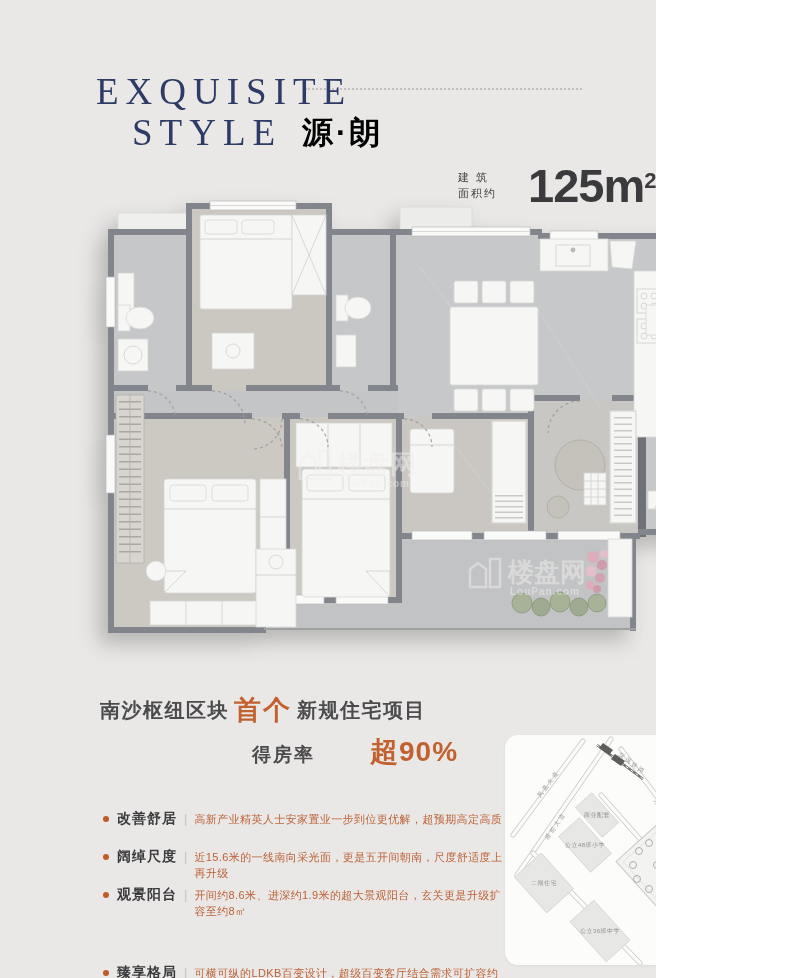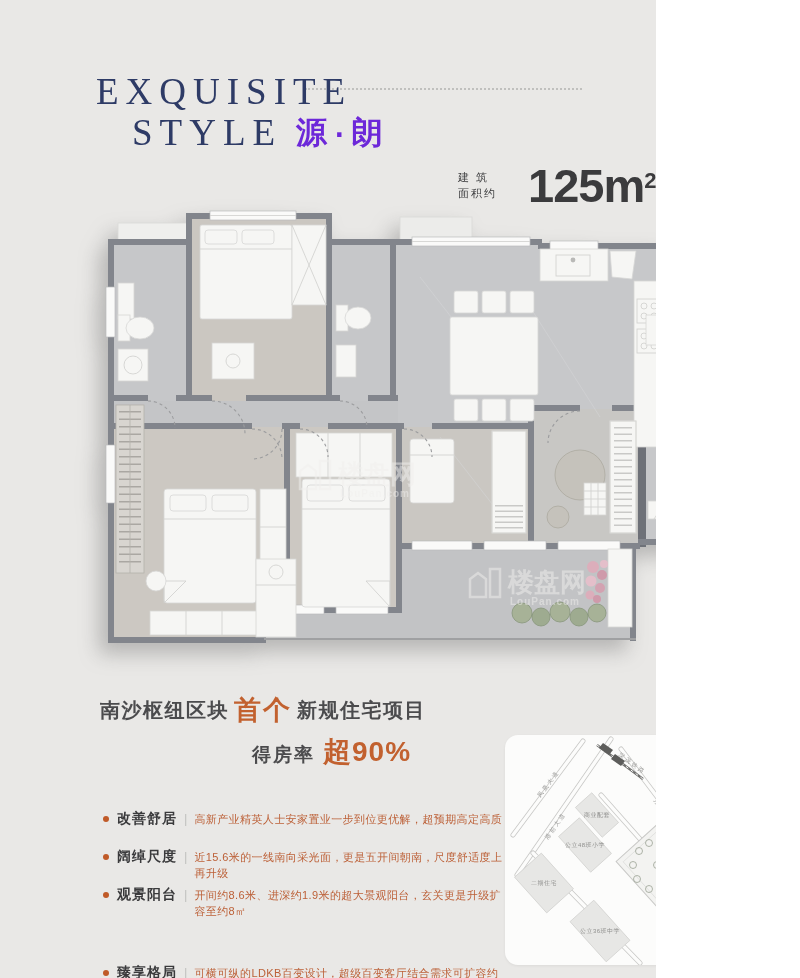--- a/index.html
+++ b/index.html
@@ -2,48 +2,48 @@
 <html><head>
 <meta charset="utf-8">
 <style>
   html,body{margin:0;padding:0;}
   .page{position:relative;width:656px;height:978px;background:#e9e8e6;font-family:"Liberation Sans",sans-serif;overflow:hidden;}
 
   
   .title-block{position:absolute;left:96px;top:72px;color:#2e3b66;}
   .title-en{font-family:"Liberation Serif",serif;font-size:37px;line-height:1.1;letter-spacing:7px;font-weight:400;}
   .title-line2{margin-left:36px;display:flex;align-items:baseline;}
-  .title-cn{font-size:31px;font-weight:bold;color:#6d28d9;letter-spacing:3px;margin-left:14px;font-family:Liberation Mono, monospace;position:relative;top:-2px;}
+  .title-cn{font-size:31px;font-weight:bold;color:#000000;letter-spacing:3px;margin-left:20px;font-family:Liberation Sans, sans-serif;position:relative;top:-2px;}
   .dotline{position:absolute;left:305px;right:74px;top:88px;border-top:2px dotted #c0c0be;}
   .area-group{position:absolute;left:458px;top:116px;display:flex;align-items:center;gap:24px;}
   .area-prefix{font-size:11px;color:#3d3d3f;letter-spacing:2px;line-height:1.5;margin-right:7px;text-align:justify;}
   .area-prefix div{white-space:nowrap;}
   .area-value{font-size:47px;font-weight:600;color:#3b3b3d;letter-spacing:-1px;line-height:1;}
   .area-sup{font-size:22px;font-weight:600;color:#3b3b3d;vertical-align:14px;}
   .area-divider{width:1px;height:44px;background:#c6c6c4;margin:0 18px 0 14px;}
   .unit-type{font-size:17px;color:#c2410c;letter-spacing:2px;font-weight:500;}
 
   
-  .plan-wrap{position:absolute;left:60px;top:187px;width:680px;height:470px;}
+  .plan-wrap{position:absolute;left:60px;top:177px;width:680px;height:470px;}
   .plan-wrap svg{filter:drop-shadow(-9px 11px 10px rgba(90,90,88,.35));}
   .wall{fill:#82858c;}
   .walld{fill:#6e7178;}
   .w{fill:#f6f6f4;stroke:#d7d7d5;stroke-width:.8;}
   .wl{stroke:#cfcfcd;stroke-width:.8;fill:none;}
   .arc{fill:none;stroke:#9b9c9e;stroke-width:1.1;stroke-dasharray:3 3;}
   .win{fill:#fafaf9;stroke:#b9babc;stroke-width:.7;}
   .rug{fill:#c5c2bb;stroke:#aca99f;stroke-width:.8;}
   .wm{opacity:.5;}
   .wm text{fill:#f1f0ee;font-weight:bold;}
 
   
   .tagline{position:absolute;left:100px;top:692px;display:flex;align-items:center;color:#4b4b4d;font-weight:bold;}
   .tagline .t{font-size:20px;letter-spacing:1.5px;}
   .tagline .hl{font-size:27px;color:#c2612f;letter-spacing:2px;margin:0 5px;}
-  .rate-line{position:absolute;left:252px;top:733px;display:flex;align-items:baseline;}
+  .rate-line{position:absolute;left:252px;top:733px;display:flex;align-items:baseline;gap:47px;}
   .rate-label{font-size:19px;font-weight:bold;color:#4b4b4d;letter-spacing:2px;margin-right:8px;}
   .rate-value{font-size:28px;font-weight:bold;color:#c2612f;letter-spacing:1px;}
 
   
   .feat{position:absolute;left:103px;width:402px;display:flex;align-items:flex-start;}
   .feat .dot{width:6px;height:6px;border-radius:50%;background:#c05a28;margin:6px 8px 0 0;flex:none;}
   .feat .lab{font-size:14px;font-weight:bold;color:#3a3a3c;letter-spacing:1px;white-space:nowrap;flex:none;}
   .feat .sep{color:#c2c2c0;margin:0 7px;font-size:13px;flex:none;position:relative;top:1px;}
   .feat .desc{font-size:11px;color:#bc5f36;letter-spacing:.4px;line-height:1.45;padding-top:2px;}
 

